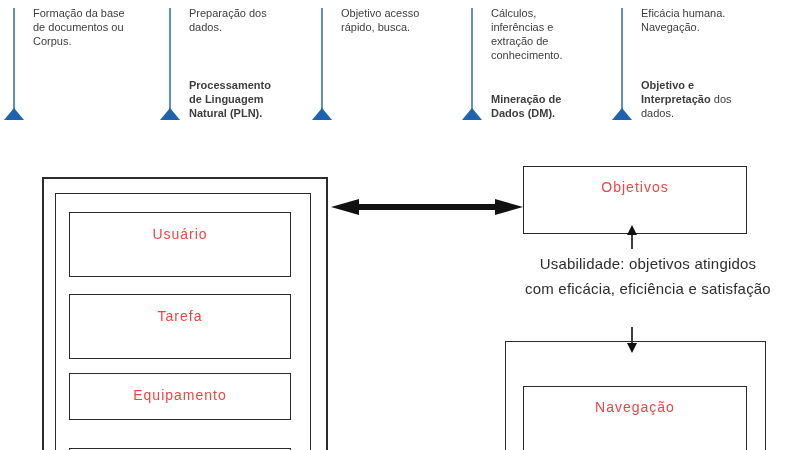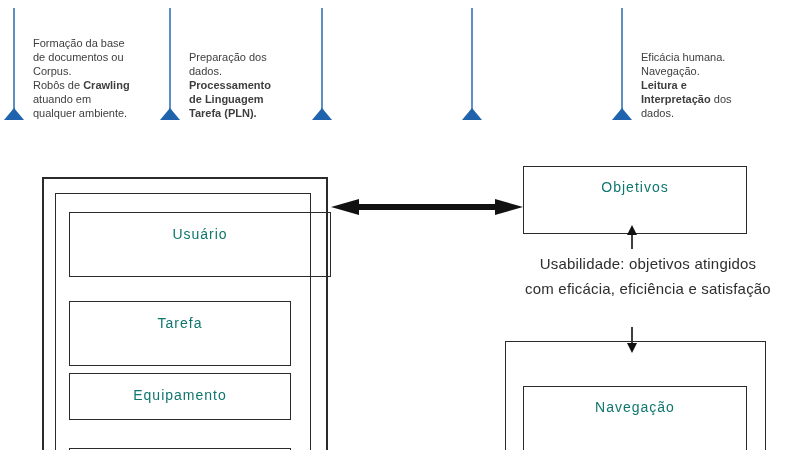--- a/index.html
+++ b/index.html
@@ -17,31 +17,31 @@
   .rail-line { position: absolute; left: 9px; top: 2px; width: 2px; height: 102px; background: #5d8fc4; }
   .rail-tri {
     position: absolute; left: 0; bottom: 2px;
     width: 0; height: 0;
     border-left: 10px solid transparent;
     border-right: 10px solid transparent;
     border-bottom: 12px solid #1f63ad;
   }
   .stext {
     margin-left: 9px; width: 132px; height: 114px;
-    display: flex; flex-direction: column; justify-content: flex-end;
+    display: flex; flex-direction: column; justify-content: space-between;
     font-size: 11px; line-height: 14px; color: #3e3e3e;
     white-space: pre-line;
   }
   .stext p { margin: 0; }
   .bold { font-weight: bold; }
 
   
   .box { position: absolute; box-sizing: border-box; border: 1px solid #2b2b2b; background: transparent; }
   .thick { border-width: 2px; }
-  .label-box { text-align: center; padding-top: 13px; font-size: 14px; letter-spacing: 1px; color: #0f766e; }
+  .label-box { text-align: center; padding-top: 13px; font-size: 14px; letter-spacing: 1px; color: #ef4444; }
 
   
   .note {
     position: absolute; text-align: center;
     font-size: 15px; line-height: 25px; letter-spacing: 0.2px;
     color: #2e2e2e; white-space: pre-line;
   }
   svg { position: absolute; display: block; }
 </style>
 </head>
@@ -51,77 +51,84 @@
 
   <div class="stage" style="left:4px">
     <div class="rail">
       <div class="rail-line"></div>
       <div class="rail-tri"></div>
     </div>
     <div class="stext">
       <p>Formação da base
 de documentos ou
 Corpus.</p>
-      <p><span>Robôs de </span><span class="bold">Crawling</span><span>
-atuando em
-qualquer ambiente.</span></p>
     </div>
   </div>
 
   <div class="stage" style="left:160px">
     <div class="rail">
       <div class="rail-line"></div>
       <div class="rail-tri"></div>
     </div>
     <div class="stext">
       <p>Preparação dos
 dados.</p>
       <p><span></span><span class="bold">Processamento
 de Linguagem
-Tarefa (PLN).</span><span></span></p>
+Natural (PLN).</span><span></span></p>
     </div>
   </div>
 
   <div class="stage" style="left:312px">
     <div class="rail">
       <div class="rail-line"></div>
       <div class="rail-tri"></div>
     </div>
     <div class="stext">
+      <p>Objetivo acesso
+rápido, busca.</p>
     </div>
   </div>
 
   <div class="stage" style="left:462px">
     <div class="rail">
       <div class="rail-line"></div>
       <div class="rail-tri"></div>
+    </div>
+    <div class="stext">
+      <p>Cálculos,
+inferências e
+extração de
+conhecimento.</p>
+      <p><span></span><span class="bold">Mineração de
+Dados (DM).</span><span></span></p>
     </div>
   </div>
 
   <div class="stage" style="left:612px">
     <div class="rail">
       <div class="rail-line"></div>
       <div class="rail-tri"></div>
     </div>
     <div class="stext">
       <p>Eficácia humana.
 Navegação.</p>
-      <p><span></span><span class="bold">Leitura e
+      <p><span></span><span class="bold">Objetivo e
 Interpretação</span><span> dos
 dados.</span></p>
     </div>
   </div>
 
   <div class="box thick" style="left:42px; top:177px; width:286px; height:290px;"></div>
   <div class="box" style="left:55px; top:193px; width:256px; height:274px;"></div>
 
-  <div class="box label-box" style="left:69px; top:212px; width:262px; height:65px;">
+  <div class="box label-box" style="left:69px; top:212px; width:222px; height:65px;">
     <span>Usuário</span>
   </div>
-  <div class="box label-box" style="left:69px; top:301px; width:222px; height:65px;">
+  <div class="box label-box" style="left:69px; top:294px; width:222px; height:65px;">
     <span>Tarefa</span>
   </div>
   <div class="box label-box" style="left:69px; top:373px; width:222px; height:47px;">
     <span>Equipamento</span>
   </div>
   <div class="box" style="left:69px; top:448px; width:222px; height:12px;"></div>
 
   <svg style="left:331px; top:196px;" width="192" height="22" viewBox="0 0 192 22">
     <polygon points="0,11 28,3 28,8 164,8 164,3 192,11 164,19 164,14 28,14 28,19" fill="#111111"></polygon>
   </svg>

